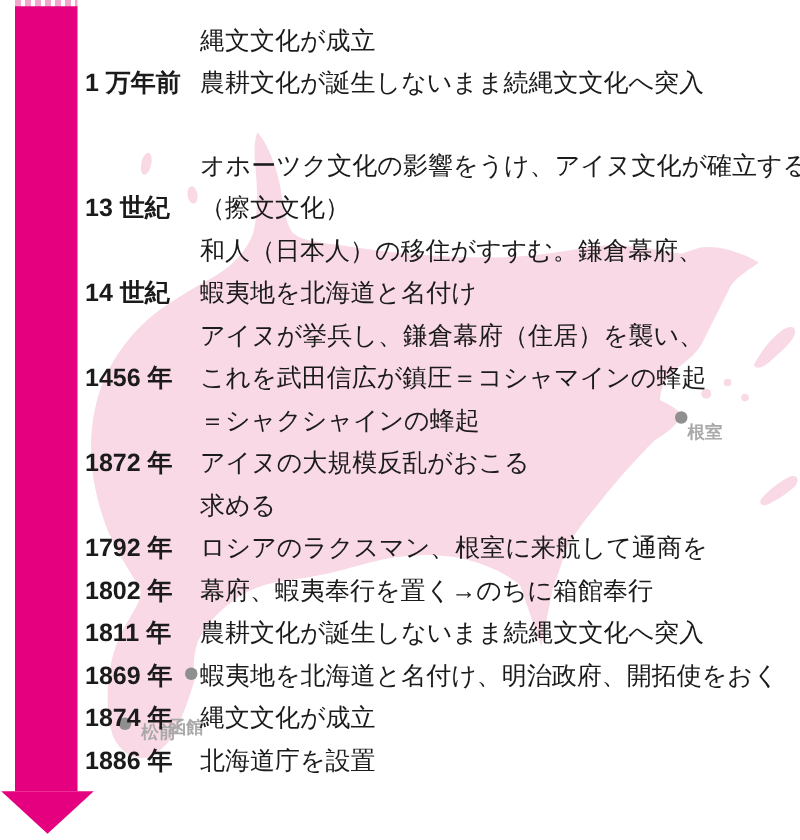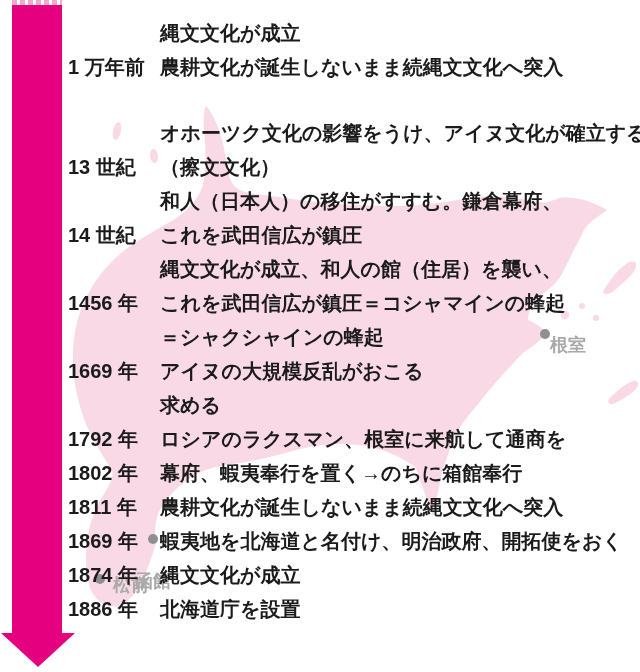--- a/index.html
+++ b/index.html
@@ -14,21 +14,21 @@
   .map-svg{position:absolute;left:0;top:0;width:640px;height:672px;}
   .land{fill:var(--map-land,#f8d9e5);stroke:none;}
   
   .city{position:absolute;z-index:3;}
   .dot{
     position:absolute;left:0;top:0;width:10px;height:10px;border-radius:50%;
     background:var(--city-dot,#8f8f8f);
   }
   .city-label{
     position:absolute;white-space:nowrap;
-    font-size:18px;font-weight:600;line-height:20px;
+    font-size:14px;font-weight:600;line-height:20px;
     color:var(--city-label,#a9a9a9);
   }
   .city-nemuro{left:540px;top:329px;}
   .city-nemuro .city-label{left:10px;top:6px;}
   .city-hakodate{left:148px;top:534px;}
   .city-hakodate .city-label{left:-13px;top:13px;margin-top:24px;}
   .city-matsumae{left:95px;top:574px;}
   .city-matsumae .city-label{left:18px;top:1px;}
   
   .arrow{position:absolute;left:0;top:0;width:80px;height:672px;z-index:4;}
@@ -53,21 +53,21 @@
     color:var(--ink,#1b1b1b);
   }
   .entry{display:flex;align-items:flex-end;}
   .entry:nth-child(2){margin-top:32px;}
   .date{
     flex:0 0 92px;
     font-size:20px;font-weight:700;line-height:34px;white-space:nowrap;
   }
   .lines{flex:1 1 auto;}
   .line{
-    font-size:20px;font-weight:700;line-height:34px;white-space:nowrap;
+    font-size:20px;font-weight:400;line-height:34px;white-space:nowrap;
   }
 </style>
 </head>
 <body>
 
 <div class="stage" style="--arrow: #e4007f; --arrow-faded: #f2a8cc; --map-land: #f8d9e5; --city-dot: #8f8f8f; --city-label: #a9a9a9; --ink: #1b1b1b;">
 
   <svg class="map-svg" viewBox="0 0 640 672" aria-hidden="true">
 
     <path class="land" d="
@@ -169,34 +169,34 @@
     <div class="lines">
           <div class="line">オホーツク文化の影響をうけ、アイヌ文化が確立する</div>
           <div class="line">（擦文文化）</div>
         </div>
   </div>
 
   <div class="entry">
     <div class="date">14 世紀</div>
     <div class="lines">
           <div class="line">和人（日本人）の移住がすすむ。鎌倉幕府、</div>
-          <div class="line">これを武田信広が鎮圧</div>
+          <div class="line">蝦夷地を北海道と名付け</div>
         </div>
   </div>
 
   <div class="entry">
     <div class="date">1456 年</div>
     <div class="lines">
-          <div class="line">縄文文化が成立、和人の館（住居）を襲い、</div>
+          <div class="line">アイヌが挙兵し、鎌倉幕府（住居）を襲い、</div>
           <div class="line">これを武田信広が鎮圧＝コシャマインの蜂起</div>
         </div>
   </div>
 
   <div class="entry">
-    <div class="date">1669 年</div>
+    <div class="date">1872 年</div>
     <div class="lines">
           <div class="line">＝シャクシャインの蜂起</div>
           <div class="line">アイヌの大規模反乱がおこる</div>
         </div>
   </div>
 
   <div class="entry">
     <div class="date">1792 年</div>
     <div class="lines">
           <div class="line">求める</div>

